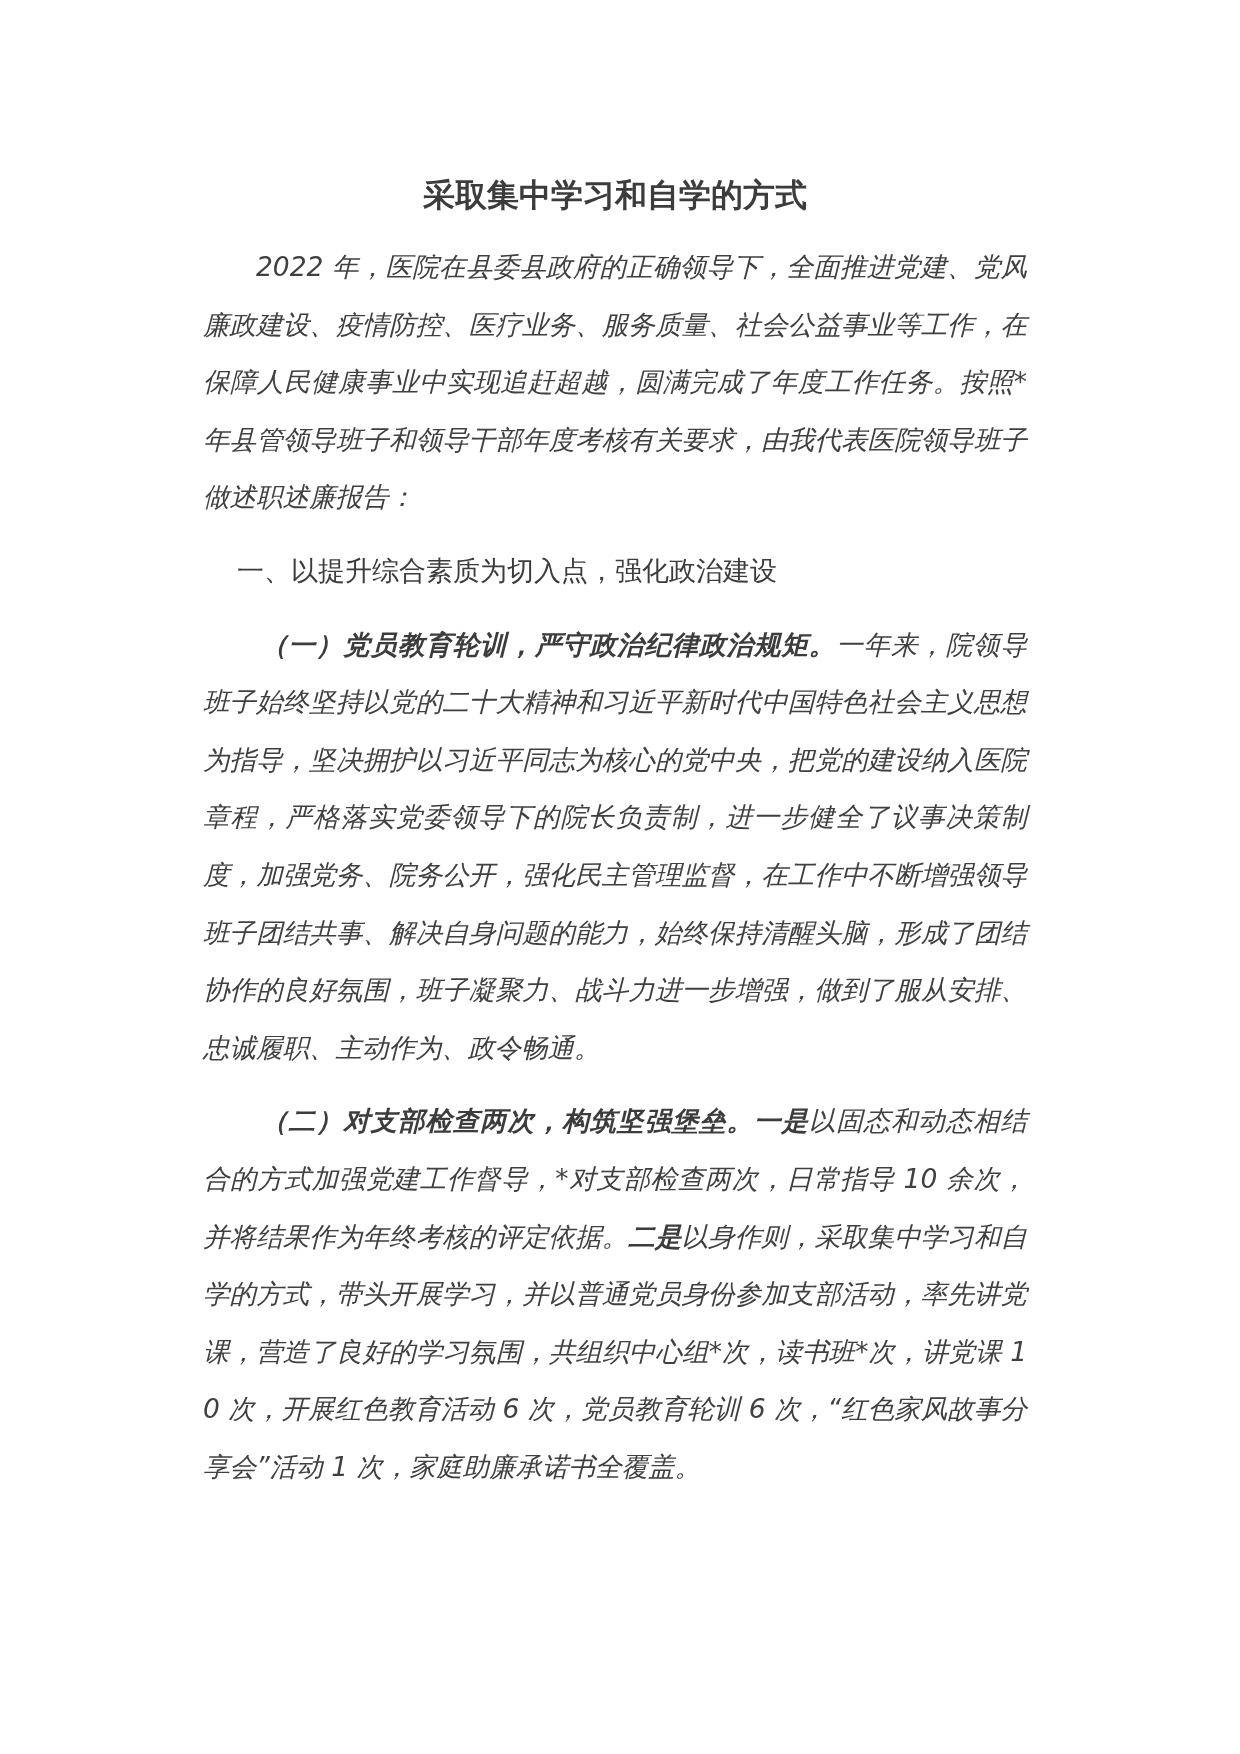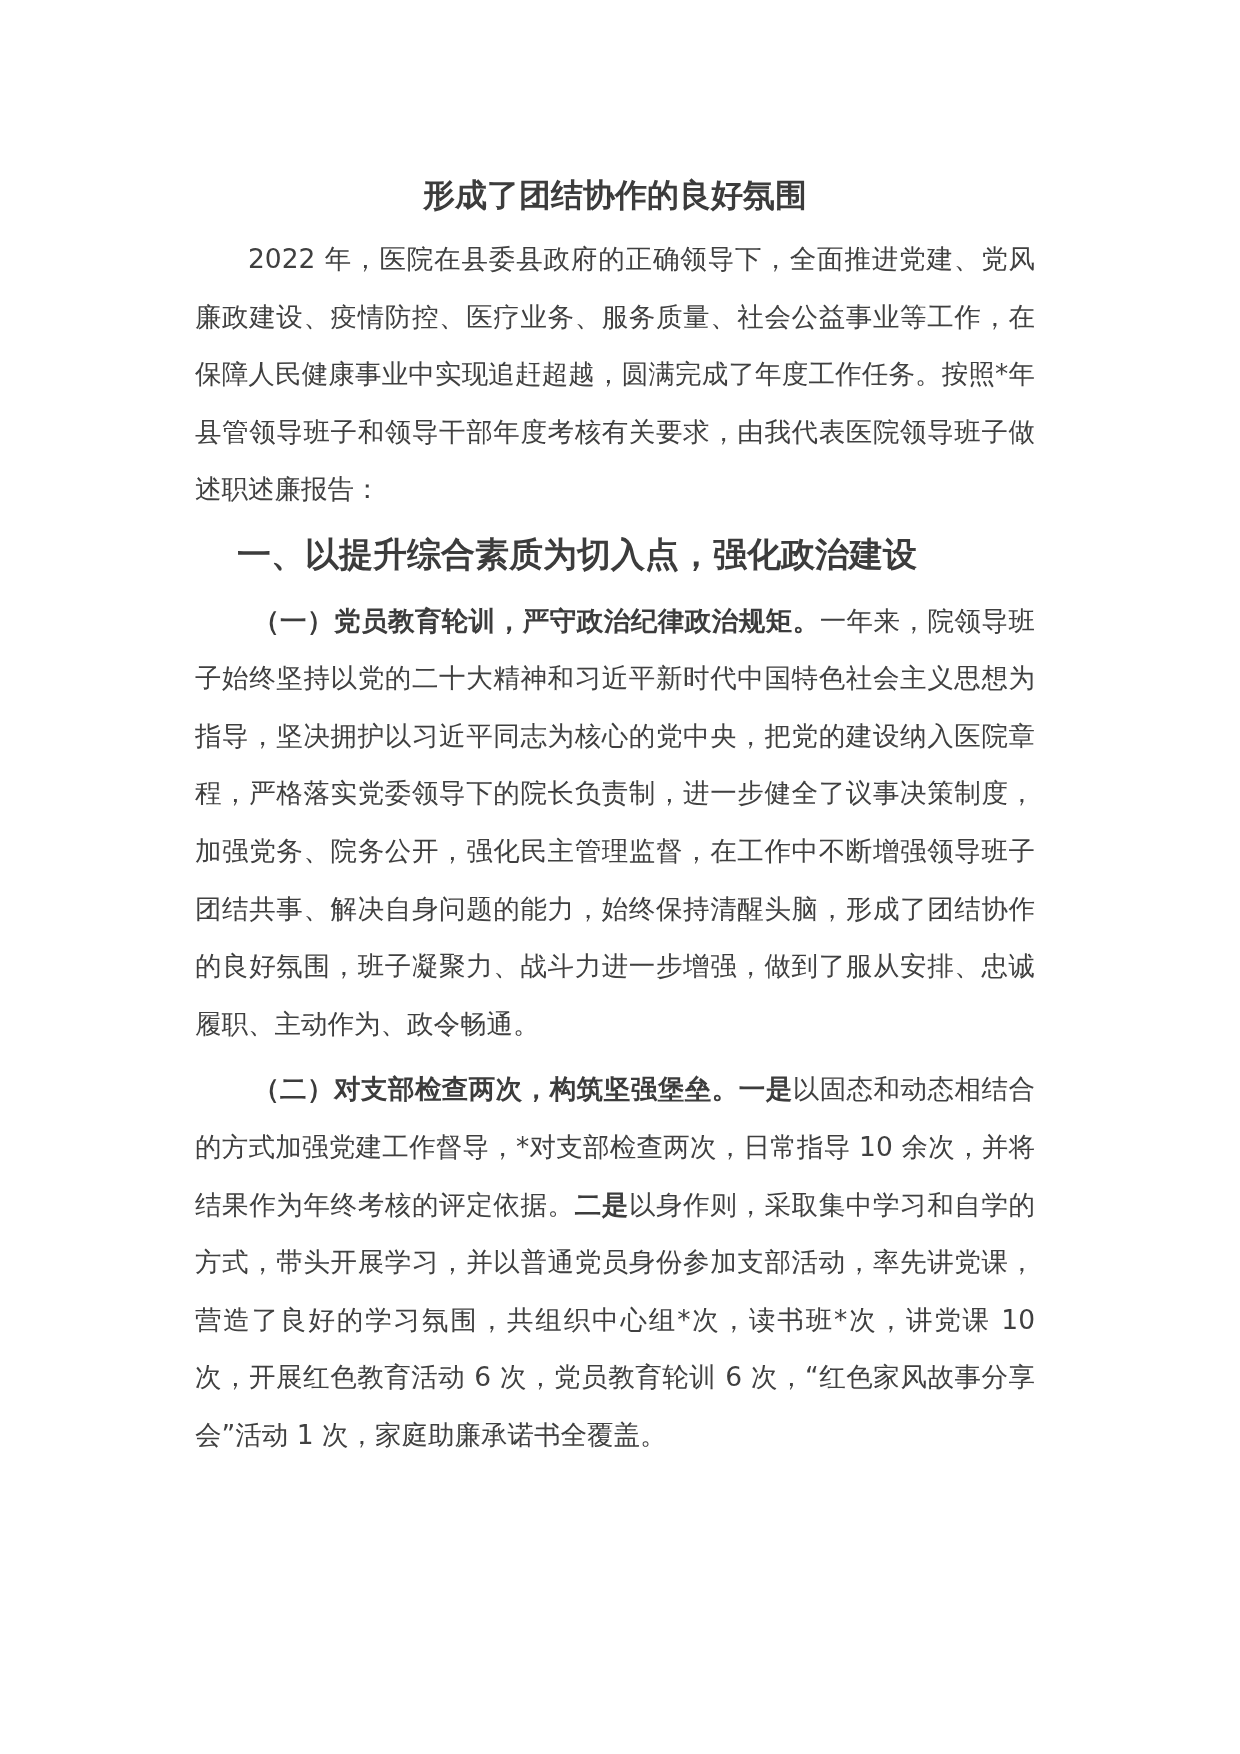--- a/index.html
+++ b/index.html
@@ -30,44 +30,45 @@
       margin: 0 0 0 0;
       color: #3c3c3c;
       letter-spacing: 0px;
     }
     .para {
       font-size: 26.5px;
       line-height: 57.6px;
       text-indent: 53px;
       text-align: justify;
       text-justify: inter-character;
-      margin: 8px;
+      margin: 16px;
       word-break: break-all;
+      font-style: italic;
     }
     .heading1 {
-      font-size: 34px;
+      font-size: 27px;
       line-height: 57.6px;
-      font-weight: bold;
+      font-weight: normal;
       text-indent: 50px;
       margin: 0;
       color: #3c3c3c;
     }
     .b {
       font-weight: bold;
       color: #3c3c3c;
     }
     .sub-indent {
       text-indent: 58px;
     }
   </style>
 </head>
 <body>
 
 <div class="page">
-  <h1 class="doc-title">形成了团结协作的良好氛围</h1>
+  <h1 class="doc-title">采取集中学习和自学的方式</h1>
 
   <p class="para">2022 年，医院在县委县政府的正确领导下，全面推进党建、党风廉政建设、疫情防控、医疗业务、服务质量、社会公益事业等工作，在保障人民健康事业中实现追赶超越，圆满完成了年度工作任务。按照*年县管领导班子和领导干部年度考核有关要求，由我代表医院领导班子做述职述廉报告：</p>
 
   <p class="heading1">一、以提升综合素质为切入点，强化政治建设</p>
 
   <p class="para sub-indent"><span class="b">（一）党员教育轮训，严守政治纪律政治规矩。</span><span>一年来，院领导班子始终坚持以党的二十大精神和习近平新时代中国特色社会主义思想为指导，坚决拥护以习近平同志为核心的党中央，把党的建设纳入医院章程，严格落实党委领导下的院长负责制，进一步健全了议事决策制度，加强党务、院务公开，强化民主管理监督，在工作中不断增强领导班子团结共事、解决自身问题的能力，始终保持清醒头脑，形成了团结协作的良好氛围，班子凝聚力、战斗力进一步增强，做到了服从安排、忠诚履职、主动作为、政令畅通。</span></p>
 
   <p class="para sub-indent"><span class="b">（二）对支部检查两次，构筑坚强堡垒。</span><span class="b">一是</span><span>以固态和动态相结合的方式加强党建工作督导，*对支部检查两次，日常指导 10 余次，并将结果作为年终考核的评定依据。</span><span class="b">二是</span><span>以身作则，采取集中学习和自学的方式，带头开展学习，并以普通党员身份参加支部活动，率先讲党课，营造了良好的学习氛围，共组织中心组*次，读书班*次，讲党课 10 次，开展红色教育活动 6 次，党员教育轮训 6 次，“红色家风故事分享会”活动 1 次，家庭助廉承诺书全覆盖。</span></p>
 </div>
 

